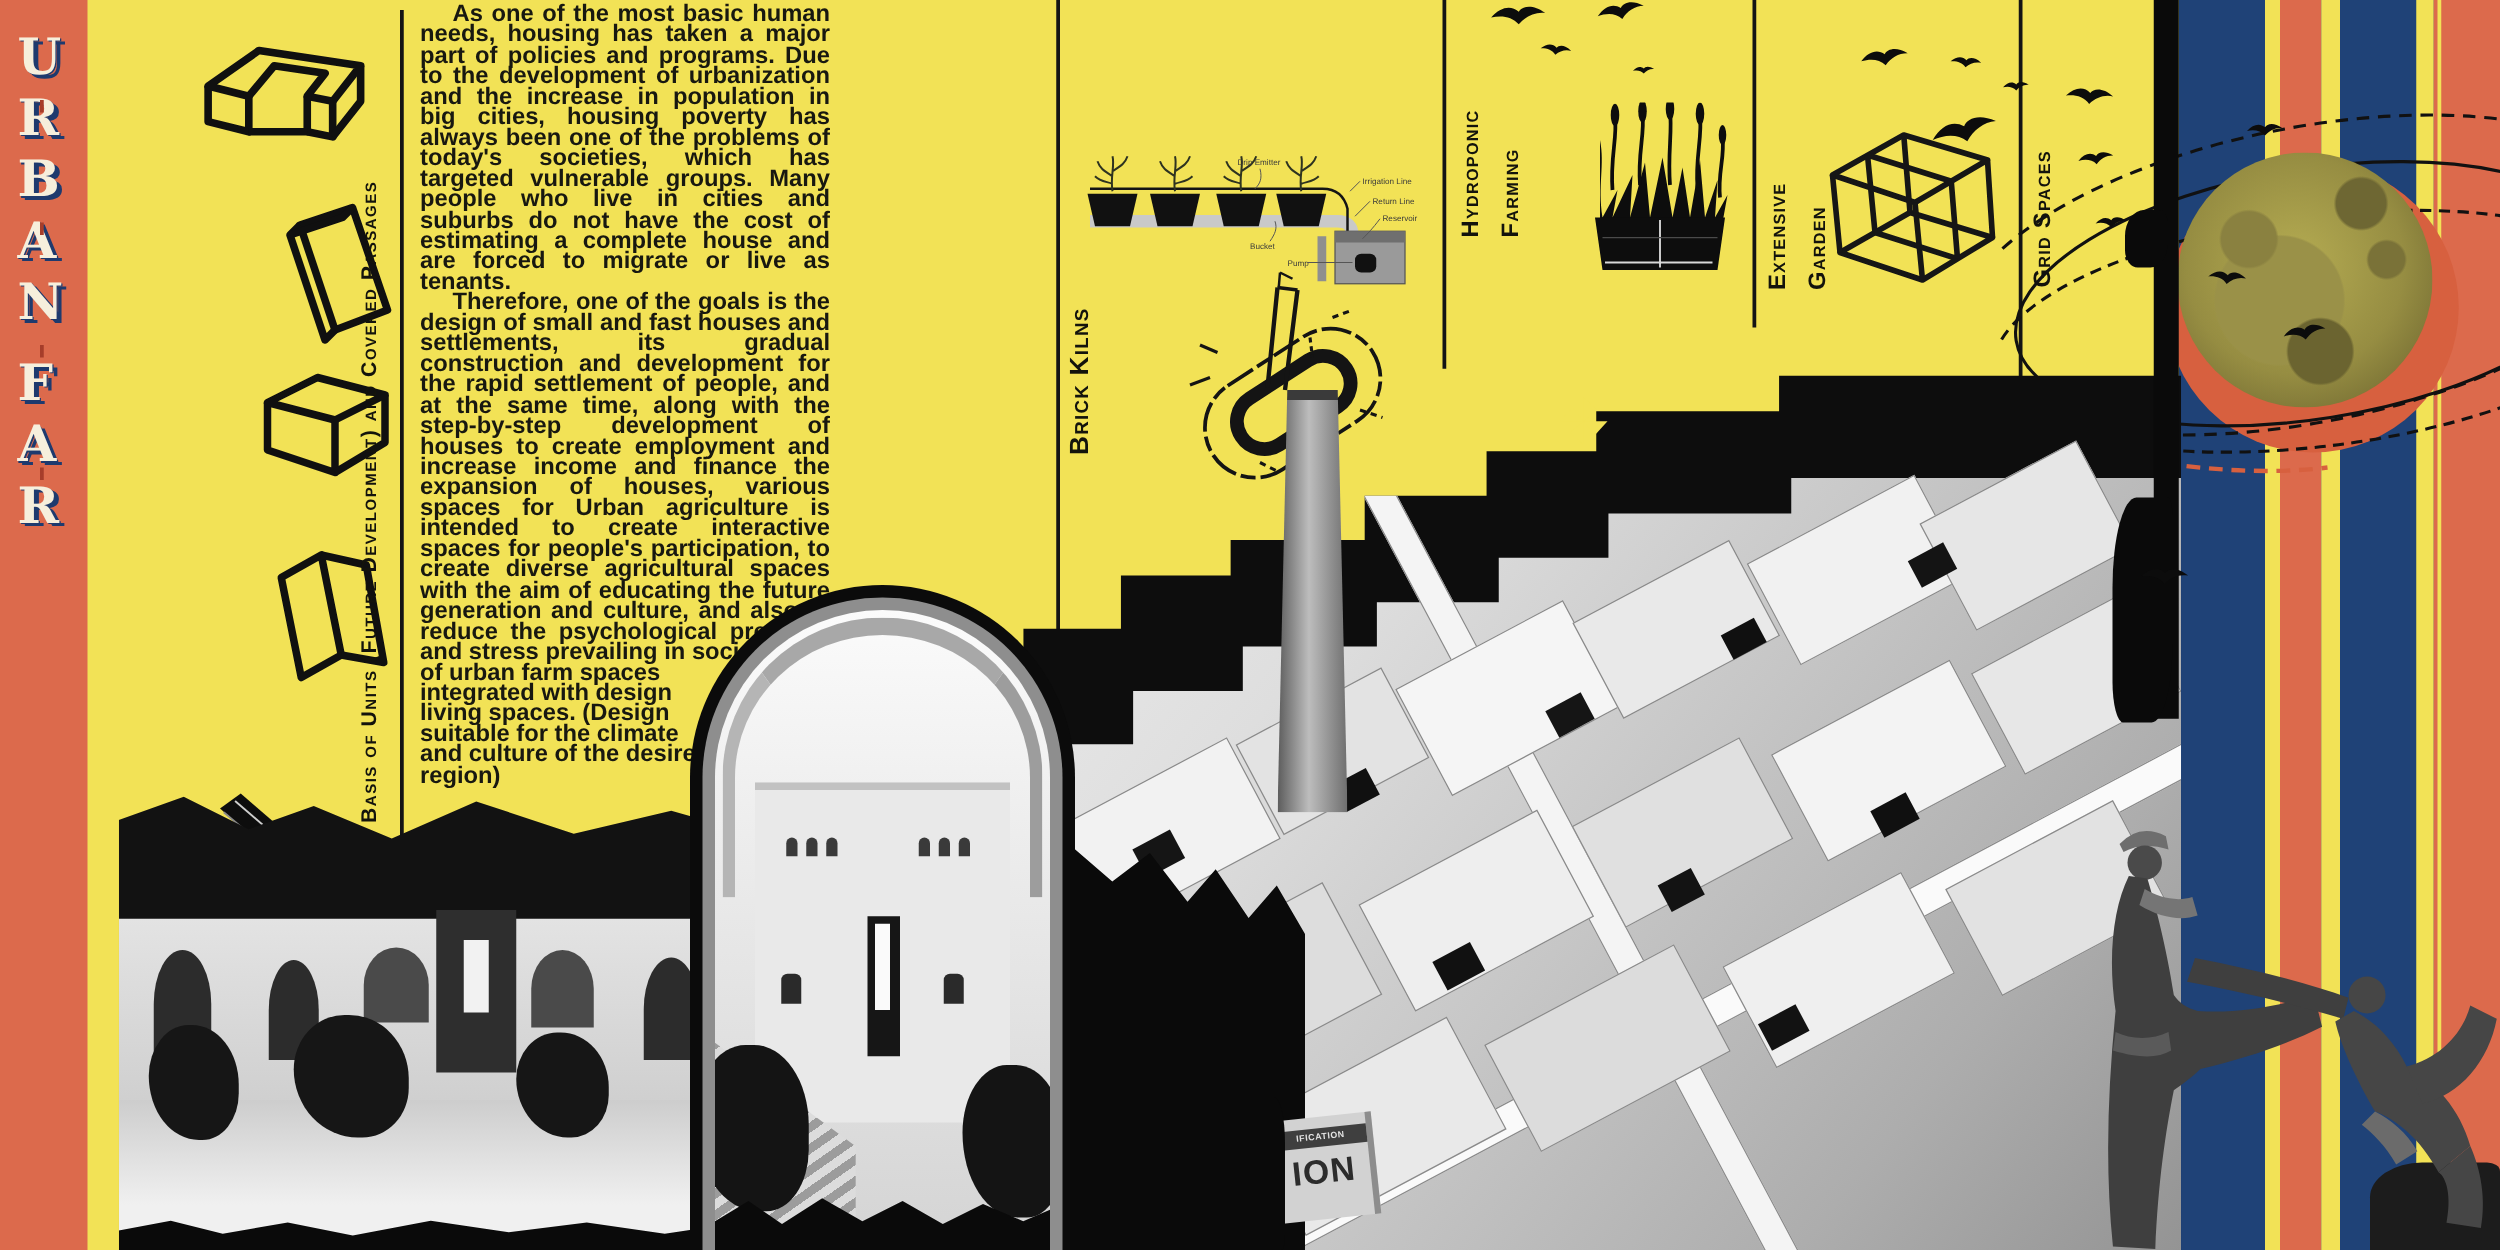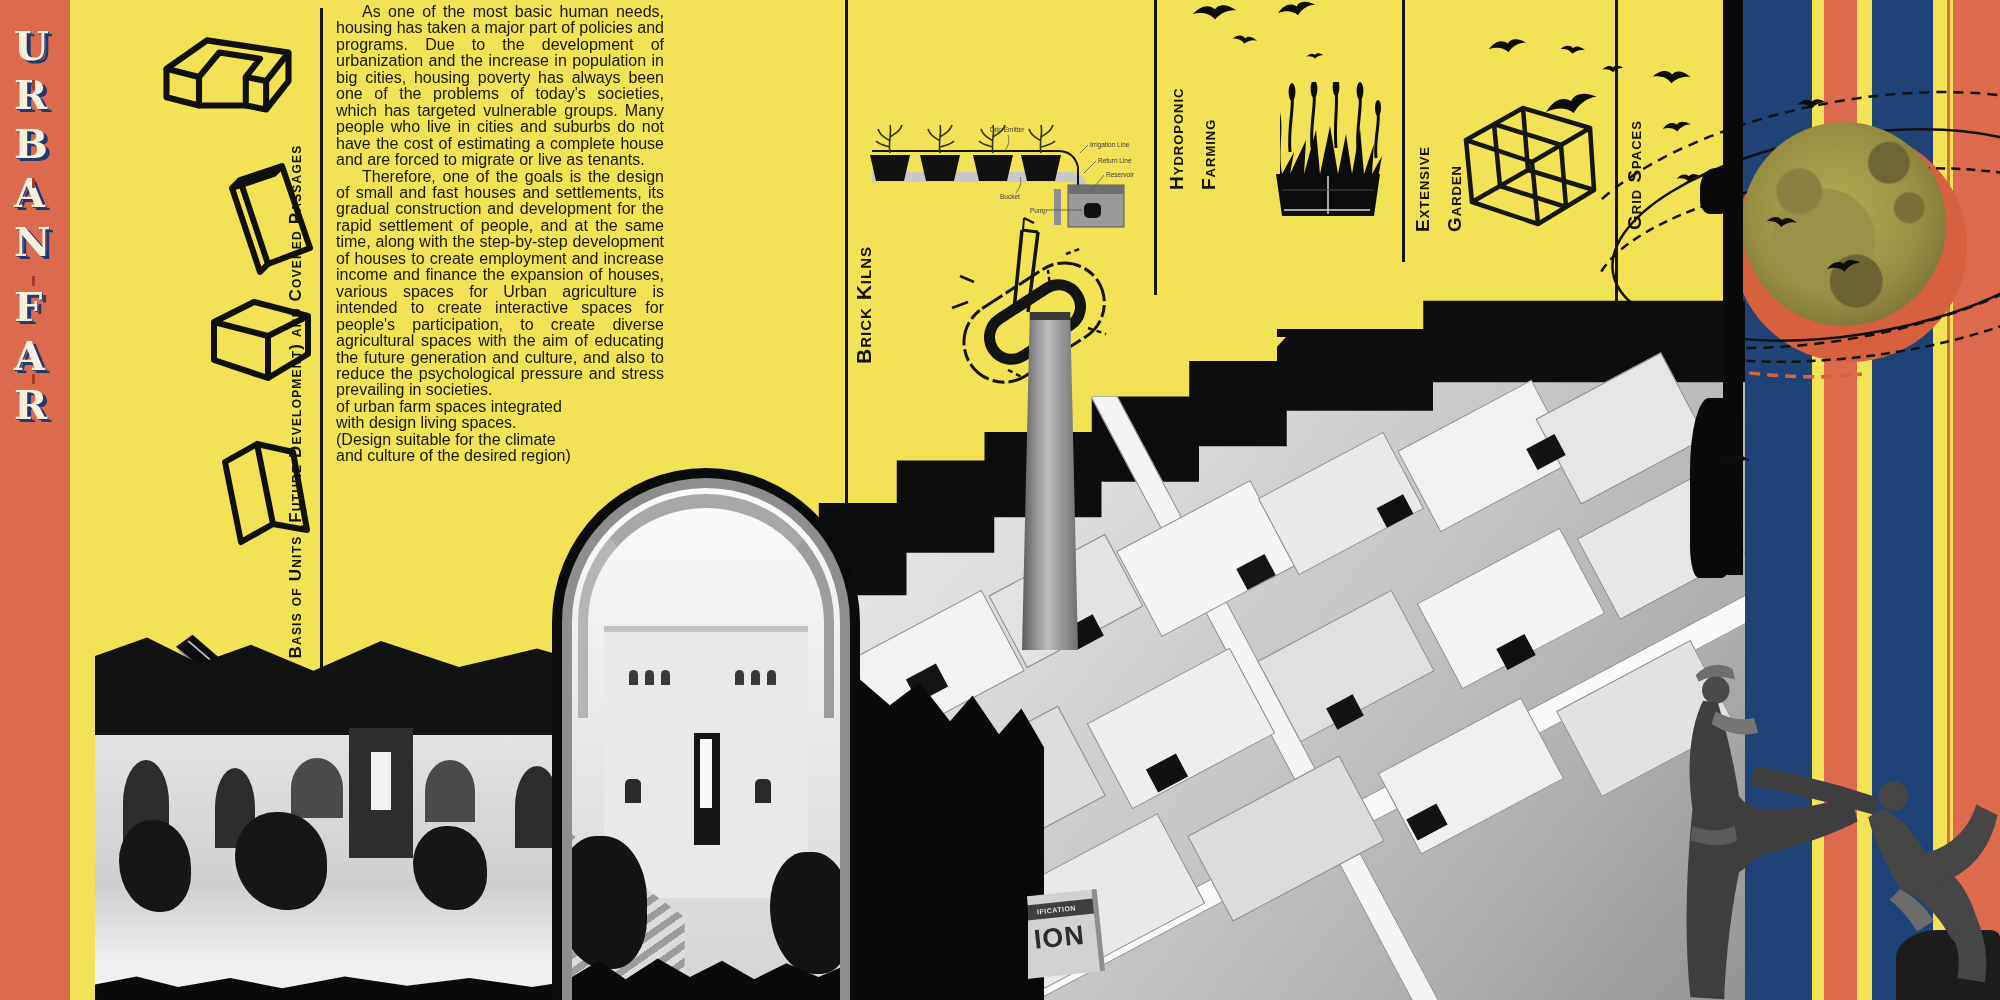--- a/index.html
+++ b/index.html
@@ -13,21 +13,21 @@
     color:#F6EFDC;text-shadow:4px 3px 0 #1E3A6E,1px 1px 0 #1E3A6E;}
   .title-letters span.gap{margin-top:16px;}
   .tick{width:3px;height:10px;background:#A63D2A;z-index:4;}
 
   
   .vtext{writing-mode:vertical-rl;transform:rotate(180deg);font-variant:small-caps;font-weight:700;color:#13130c;}
   .rail-caption{left:286px;top:92px;height:656px;width:30px;font-size:17px;letter-spacing:1.2px;text-align:center;z-index:2;}
   .vline{background:#141414;width:3px;z-index:2;}
 
   
-  .essay{left:336px;top:4px;width:328px;color:#181810;font-size:16px;line-height:16.45px;font-weight:400;z-index:2;}
+  .essay{left:336px;top:4px;width:328px;color:#181810;font-size:19px;line-height:16.45px;font-weight:700;z-index:2;}
   .essay p{margin:0;text-align:justify;text-indent:26px;}
   .essay .narrow{width:238px;text-align:left;text-indent:0;}
 
   
   .seclabel{font-size:19px;letter-spacing:1px;z-index:2;}
 
   
   text{font-family:"Liberation Sans",sans-serif;}
 
   

